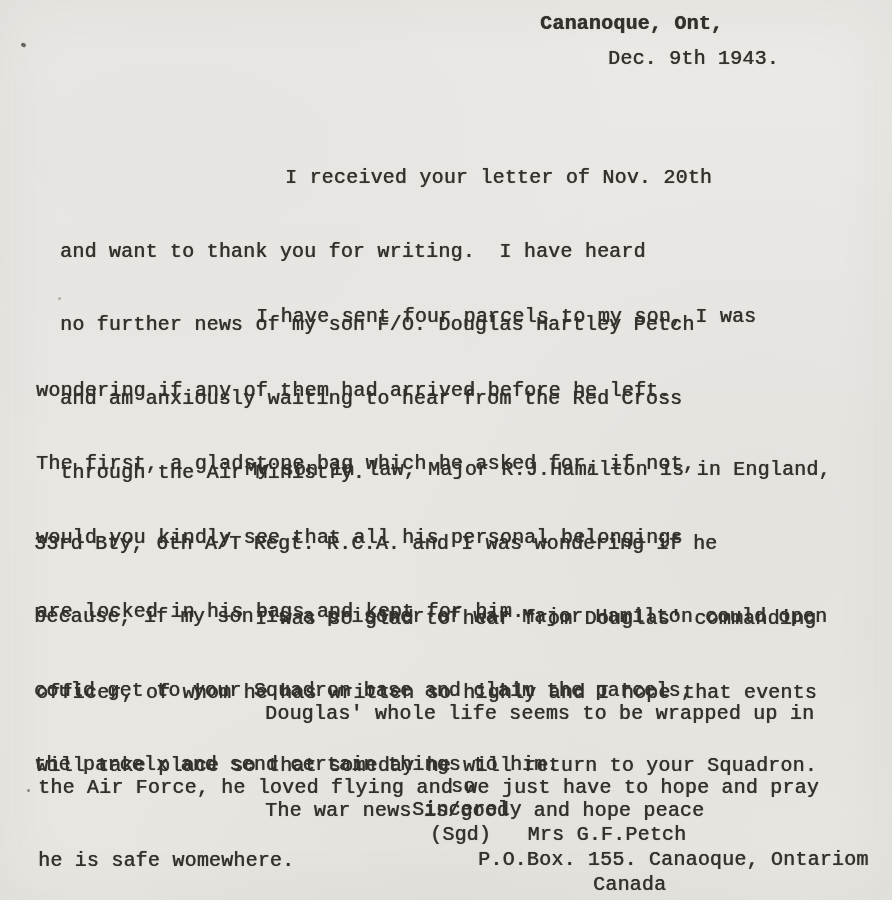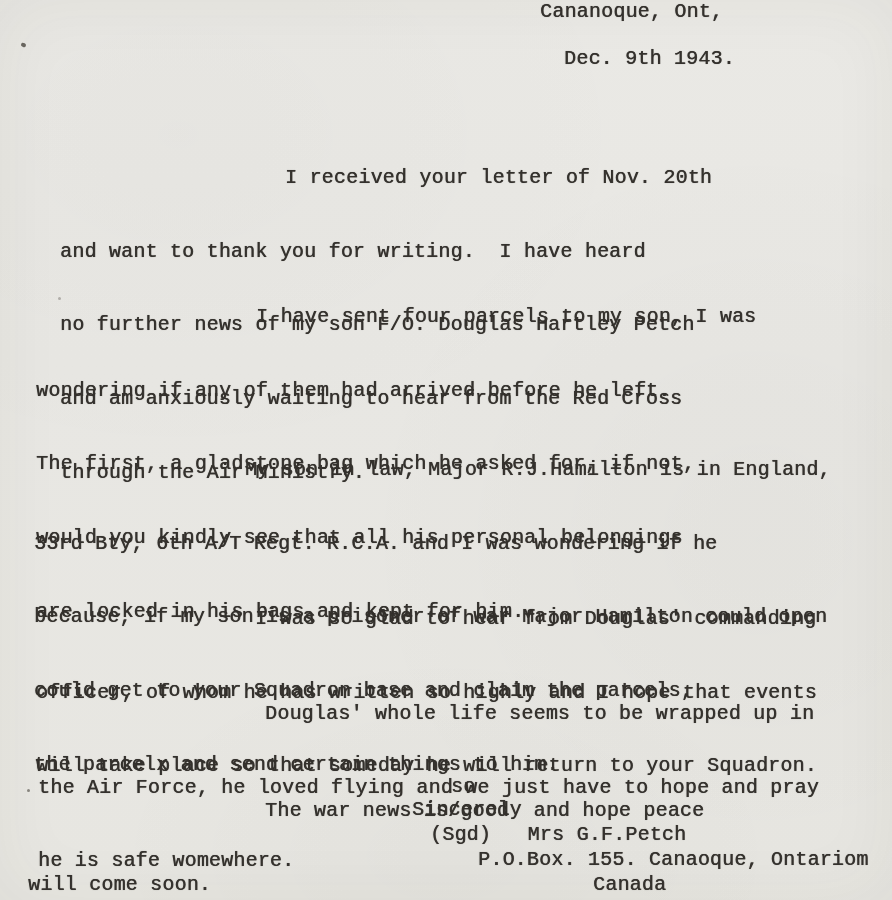--- a/index.html
+++ b/index.html
@@ -62,22 +62,22 @@
 </head>
 <body>
 
 <div class="paper">
 
   <div class="speck speck-a"></div>
   <div class="speck speck-b"></div>
   <div class="speck speck-c"></div>
   <div class="speck speck-d"></div>
 
-  <div class="tline" style="top:0px; left:540px;">Cananoque, Ont,</div>
-  <div class="tline" style="top:47px; left:564px;">Dec. 9th 1943.</div>
+  <div class="tline" style="top:12px; left:540px;font-weight:bold;">Cananoque, Ont,</div>
+  <div class="tline" style="top:47px; left:608px;">Dec. 9th 1943.</div>
 
 
   <div class="para" style="top:117px; left:60px;">
     <div class="line ind-p1">I received your letter of Nov. 20th</div>
     <div class="line">and want to thank you for writing.  I have heard</div>
     <div class="line">no further news of my son F/O. Douglas Hartley Petch</div>
     <div class="line">and am anxiously waiting to hear from the Red Cross</div>
     <div class="line">through the Air Ministry.</div>
   </div>
 
@@ -104,21 +104,20 @@
   </div>
 
   <div class="para" style="top:653px; left:38px;">
     <div class="line ind-p5">Douglas' whole life seems to be wrapped up in</div>
     <div class="line">the Air Force, he loved flying and we just have to hope and pray</div>
     <div class="line">he is safe womewhere.</div>
   </div>
 
   <div class="para" style="top:750px; left:28px;">
     <div class="line ind-p6"><span>The war news is</span><span class="slash-wrap"><span class="inserted-word">so</span><span>/</span></span><span>good  and hope peace</span></div>
-    <div class="line">will come soon.</div>
   </div>
 
   <div class="tline" style="top:798px; left:412px;">Sincerely</div>
   <div class="tline" style="top:823px; left:430px;">(Sgd)   Mrs G.F.Petch</div>
   <div class="tline" style="top:848px; left:478px;">P.O.Box. 155. Canaoque, Ontariom</div>
   <div class="tline" style="top:873px; left:593px;">Canada</div>
 
 </div>
 
 </body></html>

